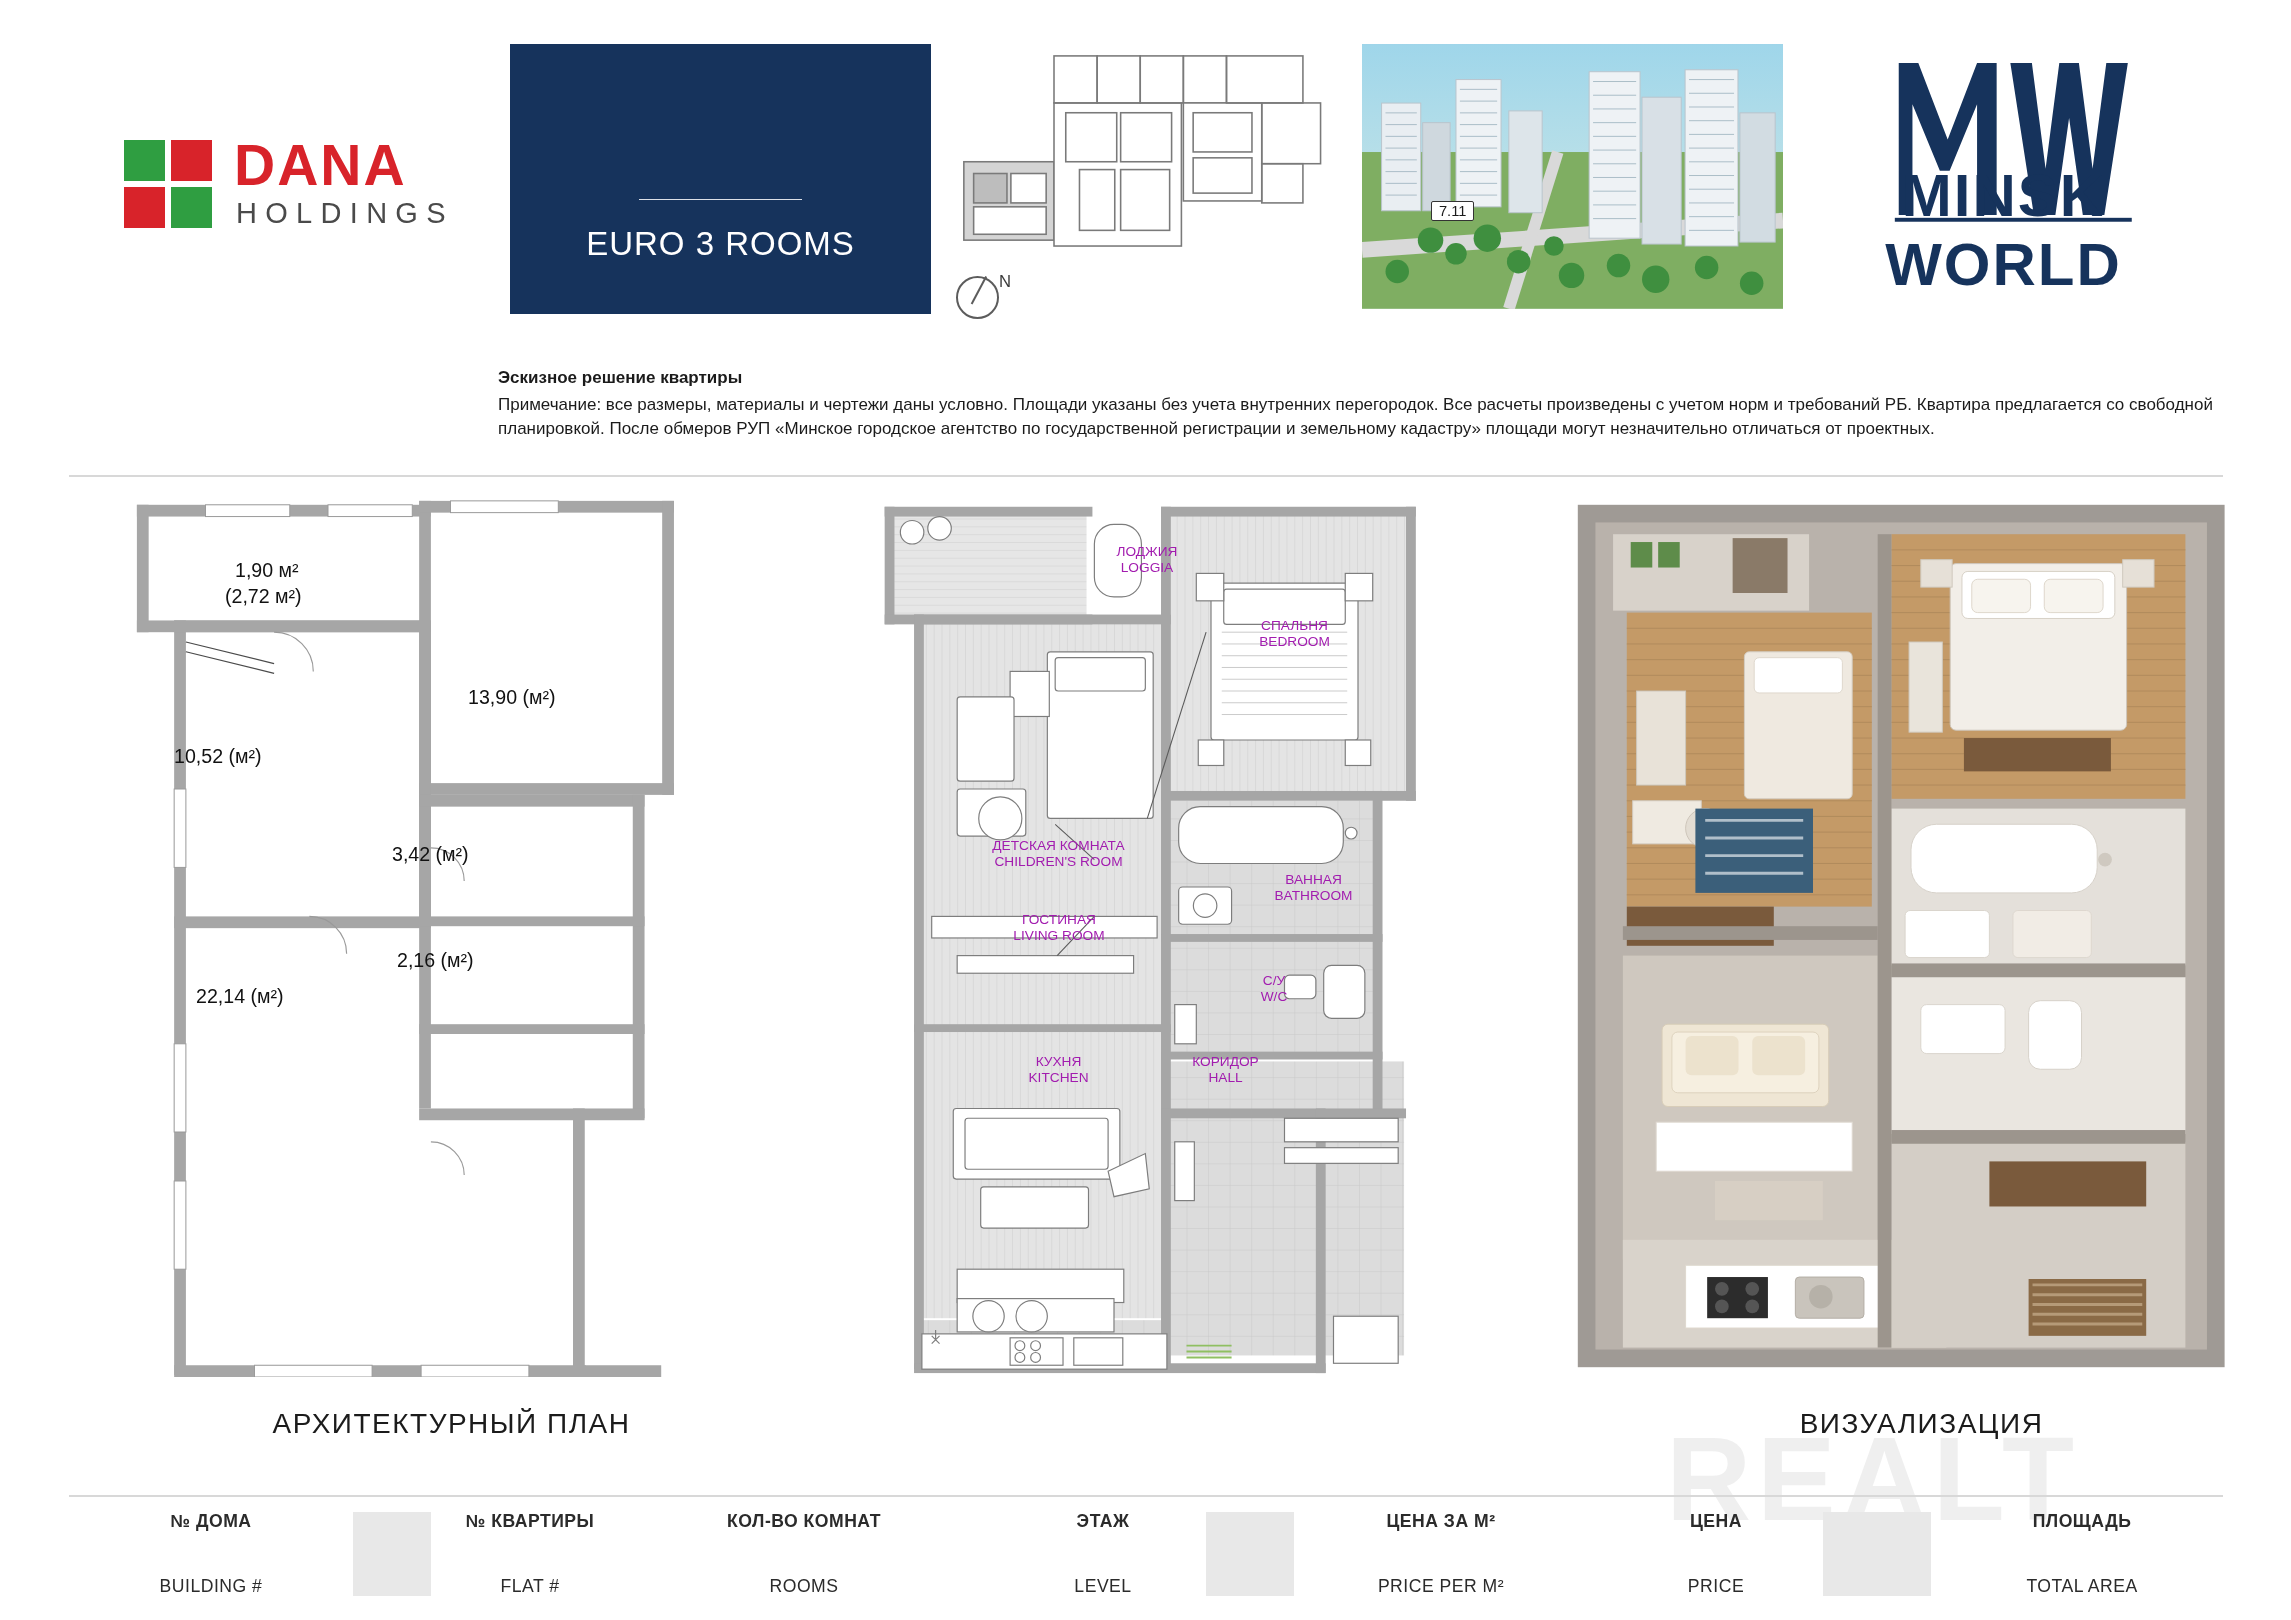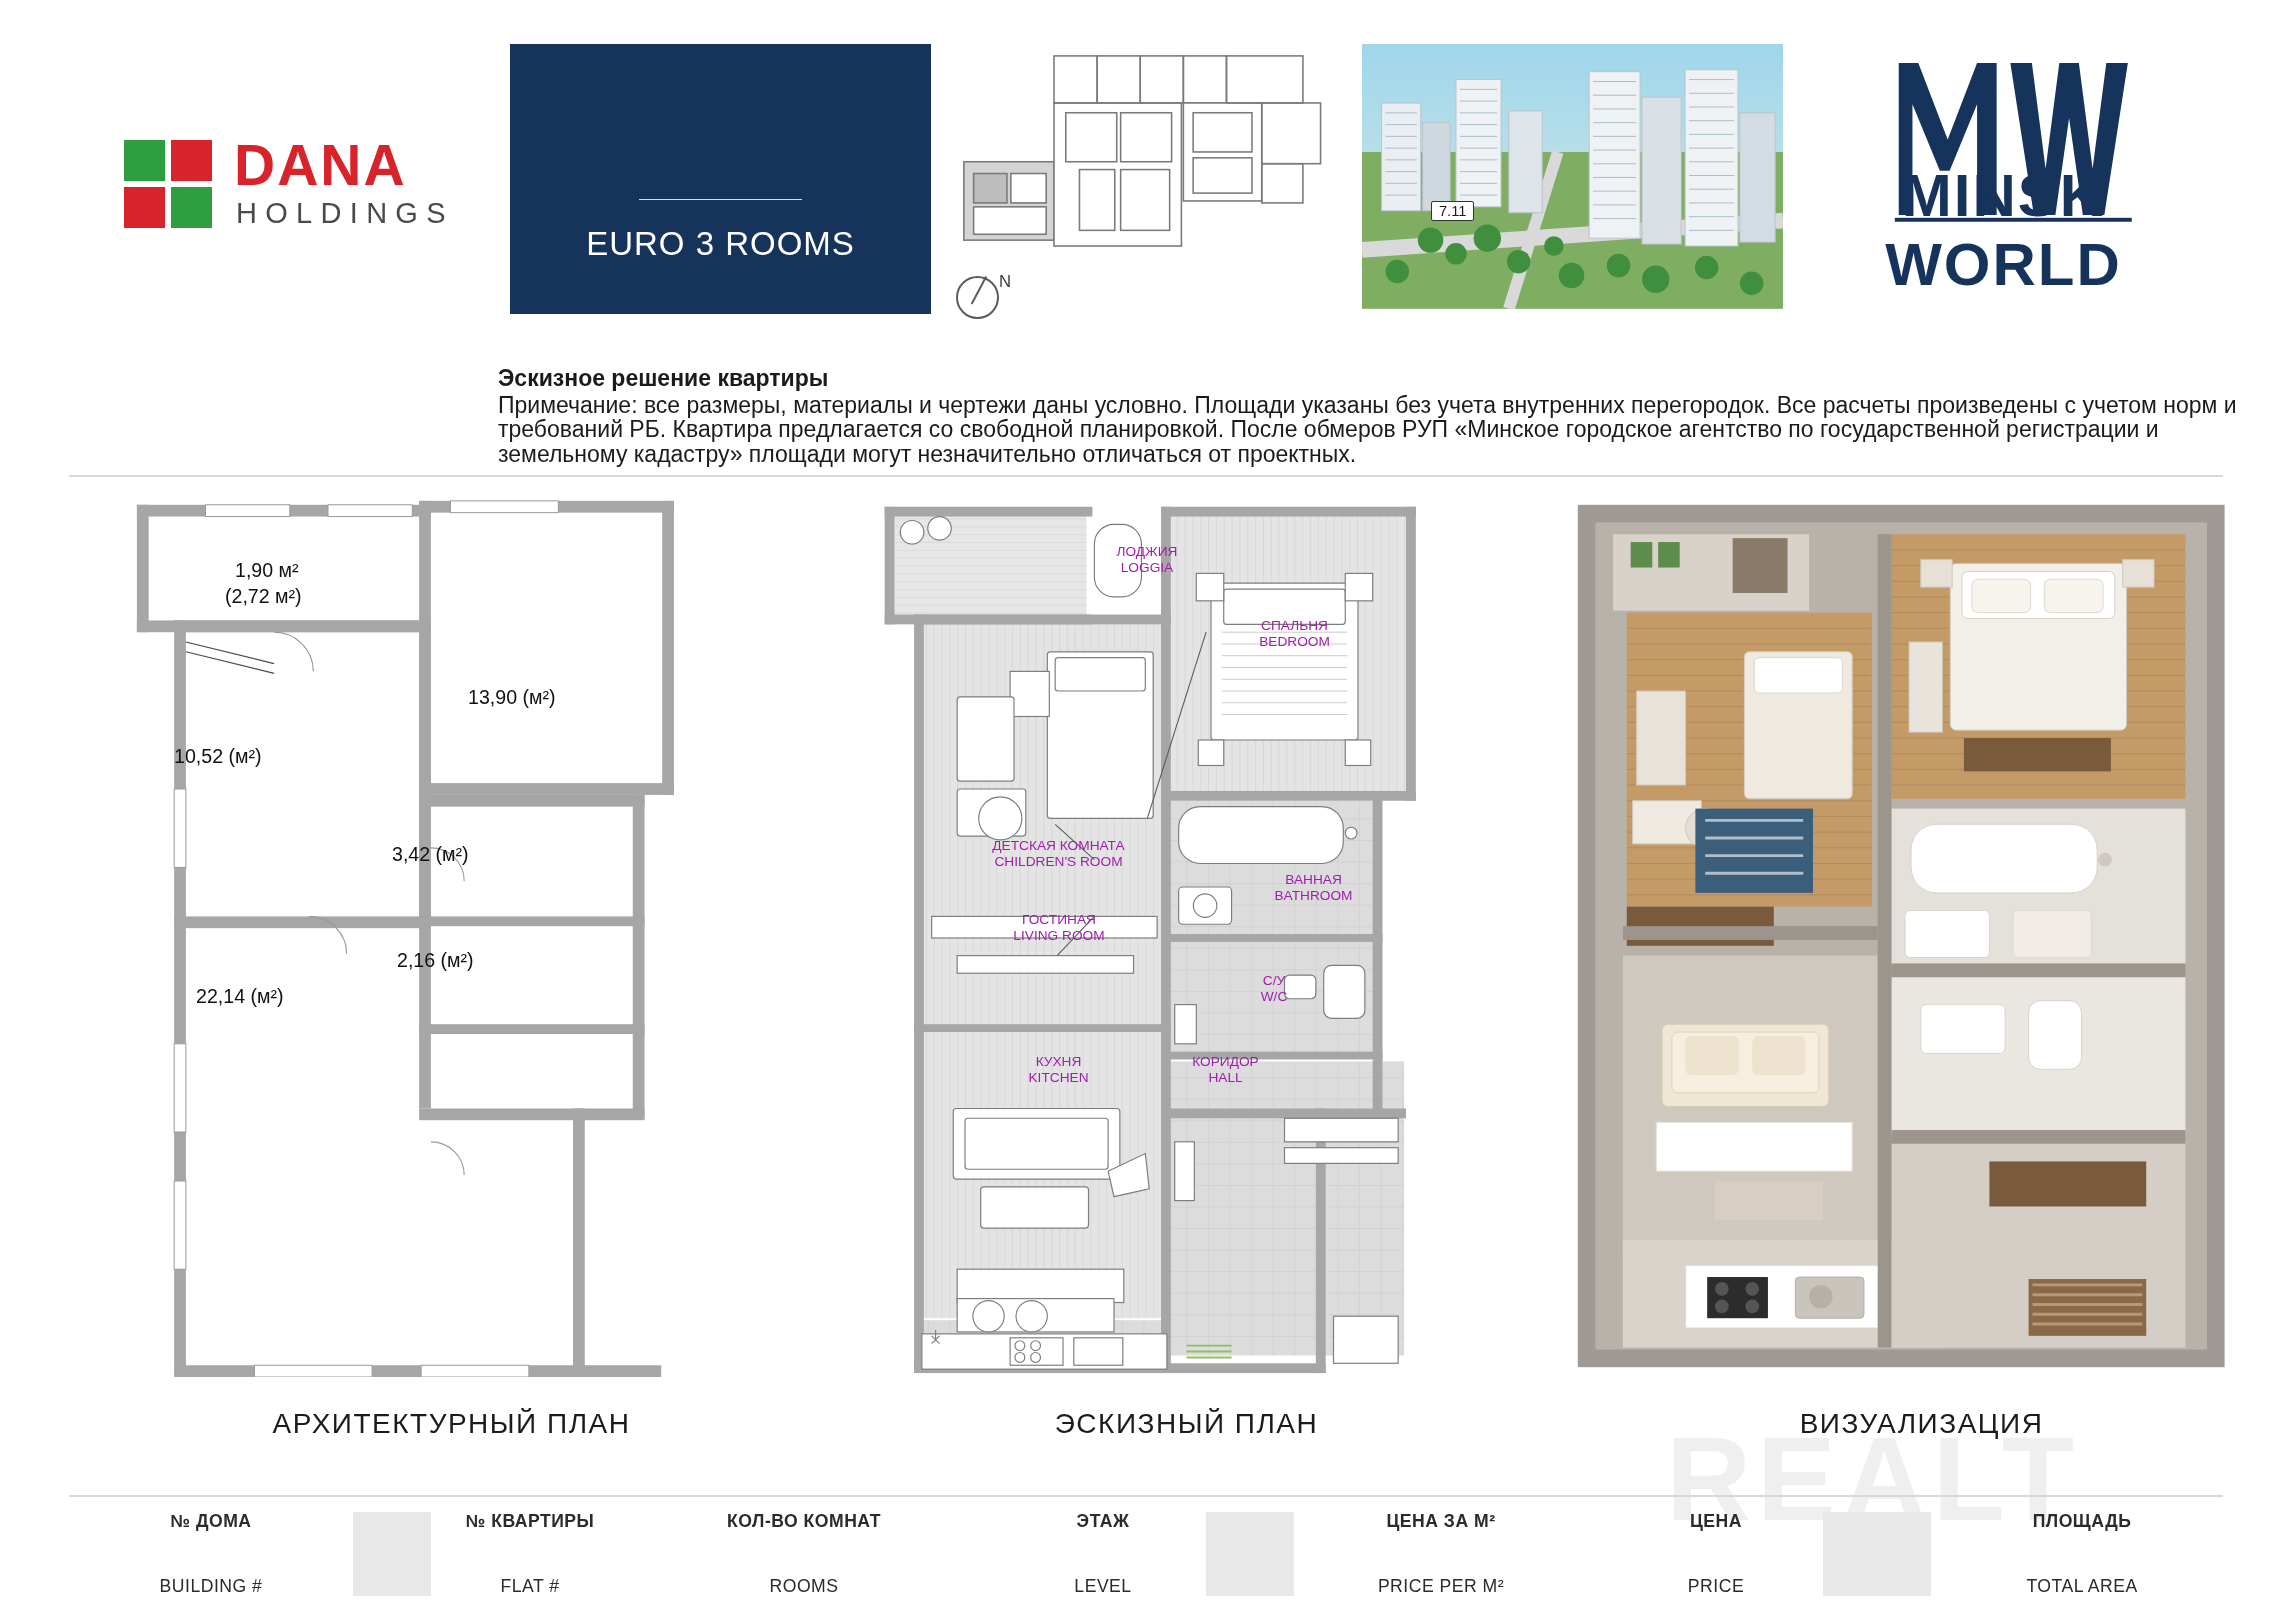--- a/index.html
+++ b/index.html
@@ -186,21 +186,21 @@
     font-weight: bold;
     color: #16335c;
   }
 
   
   .note {
     position: absolute;
     left: 498px;
     top: 366px;
     width: 1745px;
-    font-size: 23px;
+    font-size: 17px;
     line-height: 24.5px;
     color: #1b1b1b;
   }
   .note .note-title { font-weight: bold; margin-bottom: 2px; }
 
   .hr-top {
     position: absolute;
     left: 69px;
     top: 475px;
     width: 2154px;
@@ -748,21 +748,20 @@
       <g fill="#9c958d">
         <rect x="316" y="40" width="14" height="830"></rect>
         <rect x="56" y="440" width="260" height="14"></rect>
         <rect x="330" y="478" width="300" height="14"></rect>
         <rect x="330" y="648" width="300" height="14"></rect>
       </g>
     </svg>
   </div>
 
   <div class="panel-caption" id="cap-arch">АРХИТЕКТУРНЫЙ ПЛАН</div>
-  <div class="panel-caption" id="cap-sketch">ЭСКИЗНЫЙ ПЛАН</div>
   <div class="panel-caption" id="cap-vis">ВИЗУАЛИЗАЦИЯ</div>
 
   <div class="watermark">REALT</div>
 
   <div class="hr-bottom"></div>
 
   <div class="footer">
     <div class="foot-cell" style="left:0px;    width:284px;">
       <div class="ru">№ ДОМА</div>
       <div class="en">BUILDING #</div>

